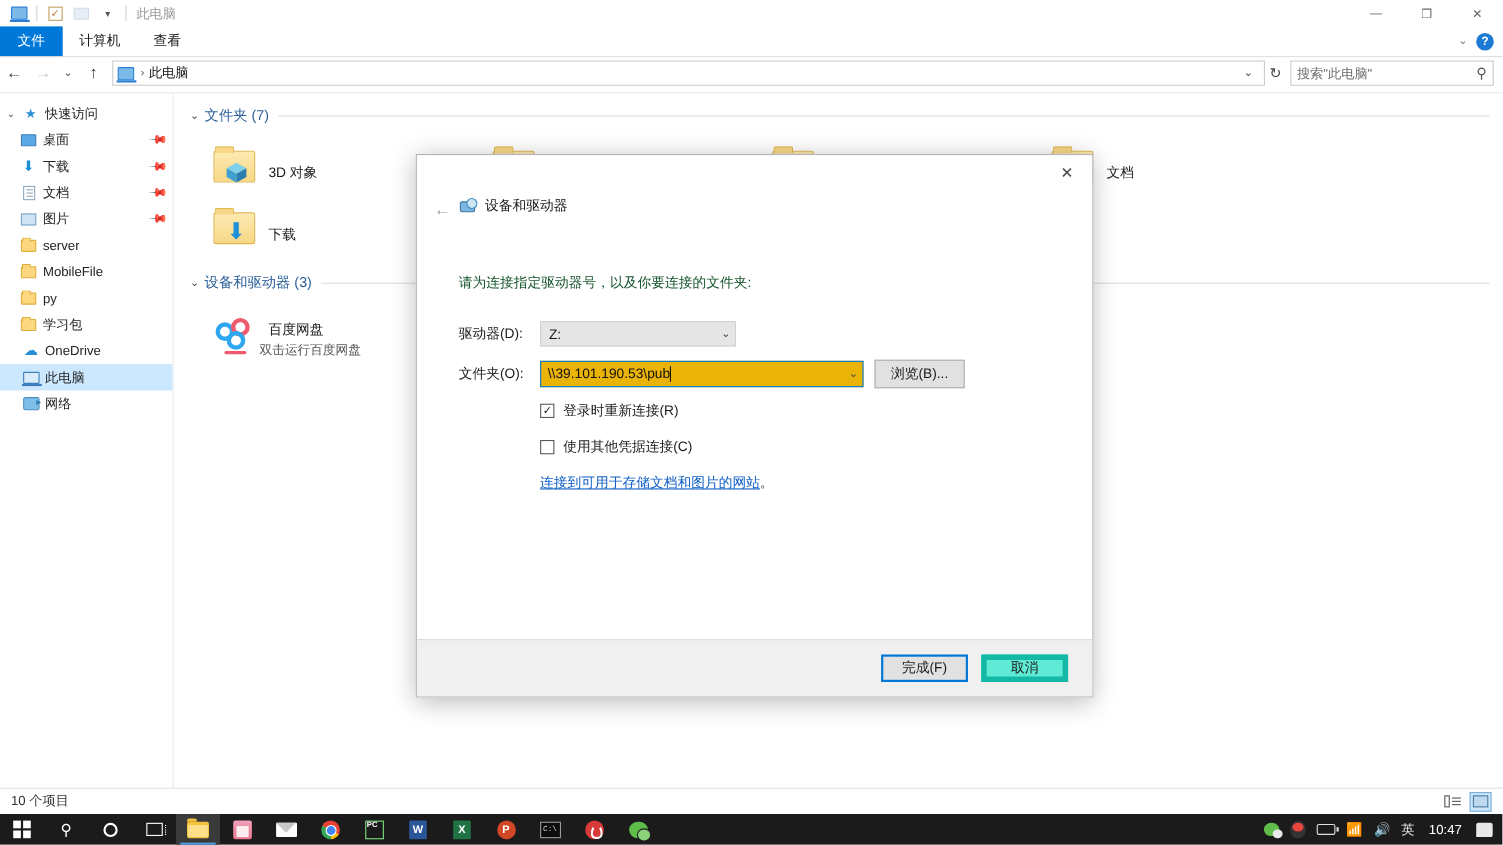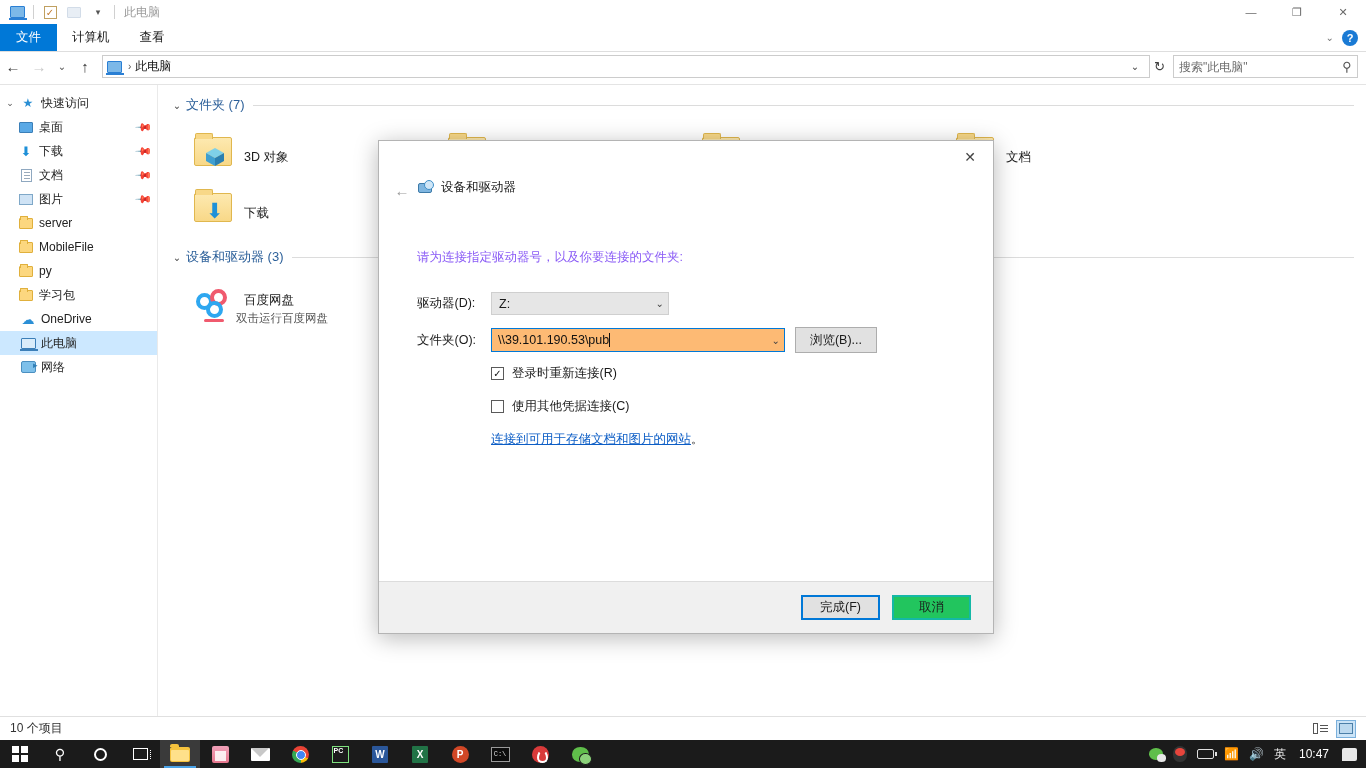--- a/index.html
+++ b/index.html
@@ -259,31 +259,31 @@
   }
   .dlg-apptitle {
     position: absolute; left: 38px; top: 38px; display: flex; align-items: center; gap: 7px;
     font-size: 12.5px; color: #1a1a1a;
   }
   .netdrv-ico { width: 17px; height: 15px; position: relative; }
   .netdrv-ico .d { position:absolute; left:1px; top:3px; width:14px; height:10px; background:#7fb6e0; border:1px solid #3d7aa8; border-radius:2px;}
   .netdrv-ico .g { position:absolute; left:7px; top:0px; width:10px; height:10px; border:1.5px solid #3f8fc8; border-radius:50%; background:#cfe6f7;}
   .dlg-body { padding: 74px 0 0 38px; }
   .dlg-h1 { font-size: 17px; color: #1f5699; margin-bottom: 26px; font-weight: normal; }
-  .dlg-p { font-size: 12.5px; color: #8b5cf6; margin-bottom: 26px; }
+  .dlg-p { font-size: 12.5px; color: #14532d; margin-bottom: 26px; }
   .frow { display: flex; align-items: center; margin-bottom: 12px; }
   .flabel { width: 74px; font-size: 12.5px; color: #1a1a1a; }
   .combo-drive {
     width: 178px; height: 23px; background: #e6e6e6; border: 1px solid #cfcfcf;
     display: flex; align-items: center; padding: 0 4px 0 7px; font-size: 12.5px; color: #1a1a1a;
   }
   .combo-drive .cv { flex: 1; }
   .combo-caret { font-size: 10px; color: #444; }
   .combo-folder {
-    width: 294px; height: 24px; background: #fdba74; border: 1px solid #0078d7;
+    width: 294px; height: 24px; background: #eab308; border: 1px solid #0078d7;
     display: flex; align-items: center; padding: 0 4px 0 6px; font-size: 12.5px; color: #111;
   }
   .combo-folder .cv { flex: 1; position: relative; }
   .caret-bar {
     display: inline-block; width: 1px; height: 14px; background: #111; vertical-align: -3px; margin-left: 0px;
   }
   .browse-btn {
     width: 82px; height: 26px; margin-left: 10px; background: #e1e1e1; border: 1px solid #adadad;
     font-size: 12.5px; color: #1a1a1a; display: flex; align-items: center; justify-content: center;
   }
@@ -295,21 +295,21 @@
   }
   .cblabel { margin-left: 8px; font-size: 12.5px; color: #1a1a1a; }
   .dlg-link { margin-left: 74px; font-size: 12.5px; color: #0d5ec6; text-decoration: underline; }
   .dlg-link-tail { color: #1a1a1a; text-decoration: none; }
   .dlg-footer {
     position: absolute; left: 0; bottom: 0; width: 100%; height: 52px;
     background: #f0f0f0; border-top: 1px solid #dcdcdc;
     display: flex; align-items: center; justify-content: flex-end; padding-right: 22px; gap: 12px;
   }
   .dbtn {
-    width: 79px; height: 25px; background: #22c55e; border: 2px solid #14b8a6;
+    width: 79px; height: 25px; background: #5eead4; border: 5px solid #14b8a6;
     font-size: 12.5px; color: #1a1a1a; display: flex; align-items: center; justify-content: center;
   }
   .dbtn.primary { border: 2px solid #0078d7; background: #e1e1e1; }
 </style>
 </head>
 <body>
 
 <div id="app">
 
   <div class="titlebar">

